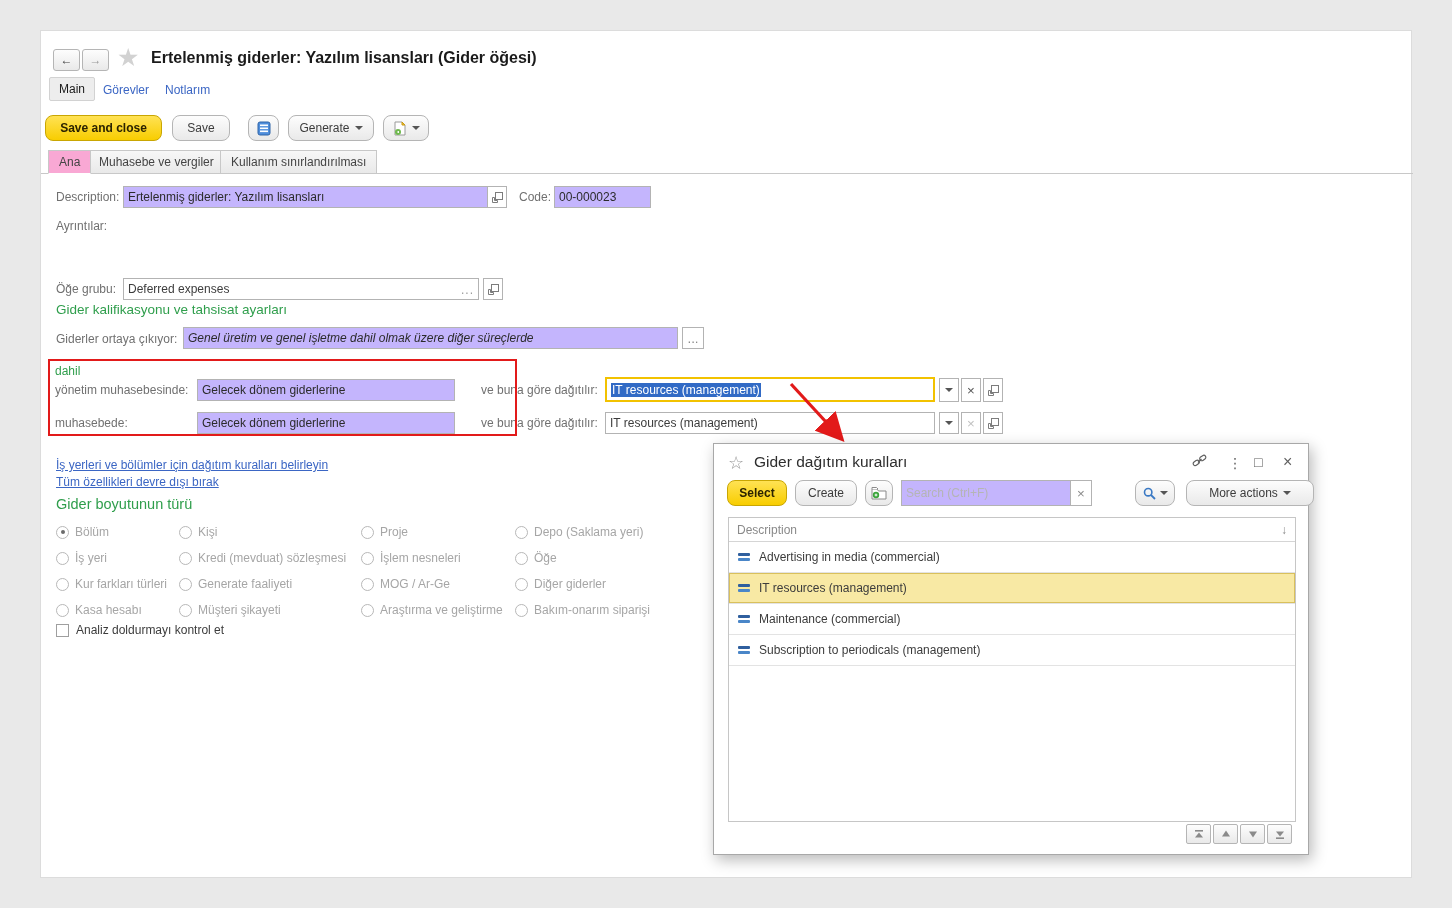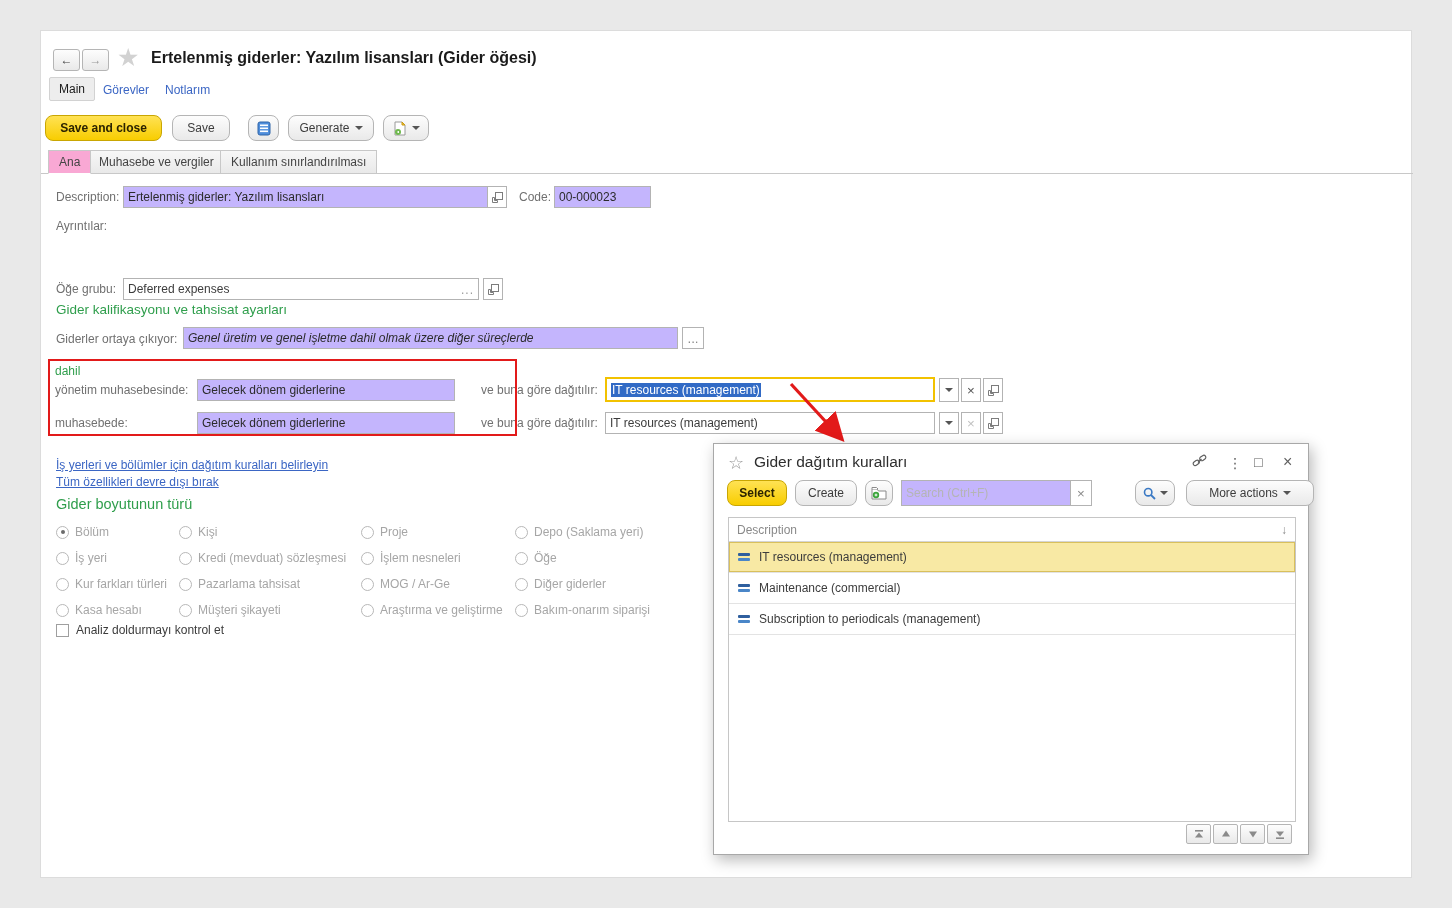--- a/index.html
+++ b/index.html
@@ -227,21 +227,21 @@
     <div class="ritem">
         <span class="radio"></span>
         <span>Öğe</span>
       </div>
     <div class="ritem">
         <span class="radio"></span>
         <span>Kur farkları türleri</span>
       </div>
     <div class="ritem">
         <span class="radio"></span>
-        <span>Pazarlama tahsisat</span>
+        <span>Generate faaliyeti</span>
       </div>
     <div class="ritem">
         <span class="radio"></span>
         <span>MOG / Ar-Ge</span>
       </div>
     <div class="ritem">
         <span class="radio"></span>
         <span>Diğer giderler</span>
       </div>
     <div class="ritem">
@@ -304,20 +304,27 @@
   </button>
   <button class="btn abs" style="left:472px;top:36px;width:128px;">
       <span>More actions</span>
       <span class="caret"></span>
     </button>
 
   <div class="abs listbox" style="left:14px;top:73px;width:568px;height:305px;background:#fff;">
     <div class="lhead">
       <span>Description</span>
       <span style="margin-left:auto;color:#8a8a8a;">↓</span>
+    </div>
+    <div class="lrow">
+      <span class="dash">
+          <i></i>
+          <i></i>
+        </span>
+      <span>Advertising in media (commercial)</span>
     </div>
     <div class="lrow hl">
       <span class="dash">
           <i></i>
           <i></i>
         </span>
       <span>IT resources (management)</span>
     </div>
     <div class="lrow">
       <span class="dash">

